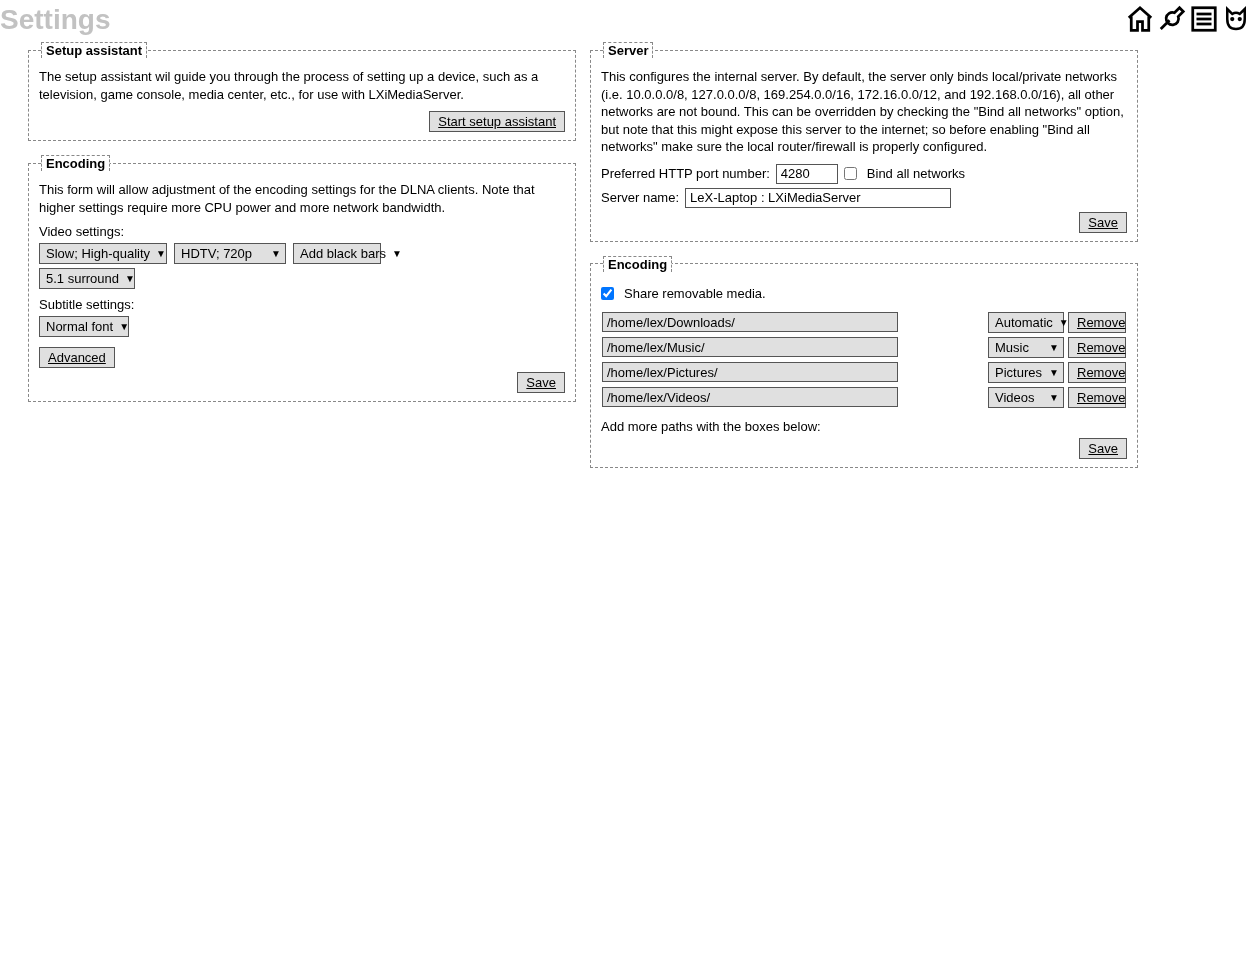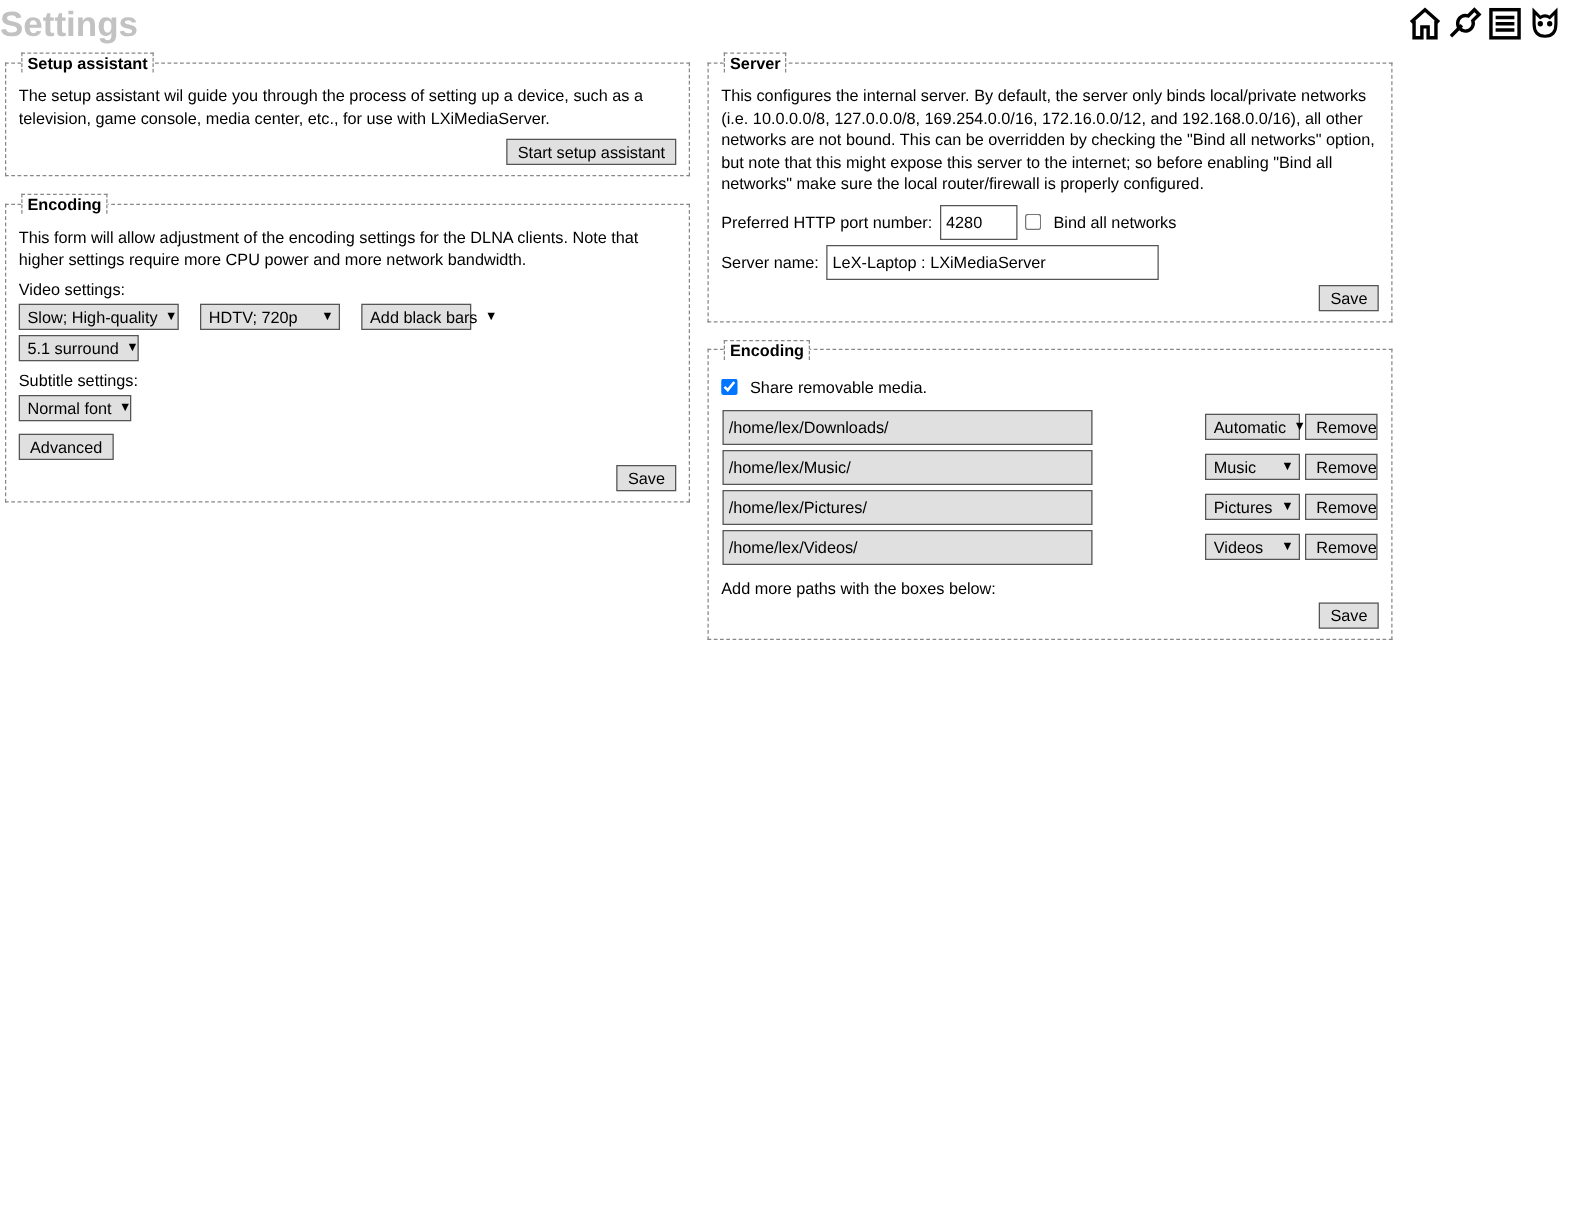--- a/index.html
+++ b/index.html
@@ -34,20 +34,21 @@
     height: 30px;
     stroke: #000;
     fill: none;
     cursor: pointer;
   }
   .columns {
     display: flex;
     gap: 14px;
     padding: 0 4px;
     align-items: flex-start;
+    margin-left: 24px;
   }
   .col {
     width: 548px;
     display: flex;
     flex-direction: column;
     gap: 14px;
   }
   fieldset.panel {
     border: 1px dashed #888;
     margin: 0;
@@ -70,20 +71,21 @@
     text-align: right;
     margin-top: 4px;
   }
   button, .btn {
     font-family: inherit;
     font-size: 13px;
     background: #e0e0e0;
     border: 1px solid #555;
     padding: 2px 8px;
     cursor: pointer;
+    text-decoration: underline;
   }
   button:disabled {
     color: #9a9a9a;
     cursor: default;
   }
   .sel {
     font-family: inherit;
     font-size: 13px;
     background: #e0e0e0;
     border: 1px solid #555;
@@ -95,21 +97,21 @@
     cursor: pointer;
     white-space: nowrap;
   }
   .sel .caret {
     font-size: 10px;
   }
   input[type="text"] {
     font-family: inherit;
     font-size: 13px;
     border: 1px solid #555;
-    padding: 13px 4px;
+    padding: 1px 4px;
     height: 20px;
   }
   input[type="checkbox"] {
     margin: 0 4px 0 0;
     vertical-align: middle;
   }
   label { vertical-align: middle; }
   .form-line {
     margin: 4px 0;
     display: flex;
@@ -188,21 +190,21 @@
       <div class="right-row">
         <button>Start setup assistant</button>
       </div>
     </fieldset>
 
     <fieldset class="panel">
       <legend>Encoding</legend>
       <p class="desc">This form will allow adjustment of the encoding settings for the DLNA clients. Note that higher settings require more CPU power and more network bandwidth.</p>
 
       <div class="section-label">Video settings:</div>
-      <div class="form-line" style="gap:17px">
+      <div class="form-line" style="gap:7px">
         <span class="sel" style="width:128px">
           <span>Slow; High-quality</span>
           <span class="caret">▼</span>
         </span>
         <span class="sel" style="width:112px">
           <span>HDTV; 720p</span>
           <span class="caret">▼</span>
         </span>
         <span class="sel" style="width:88px">
           <span>Add black bars</span>

